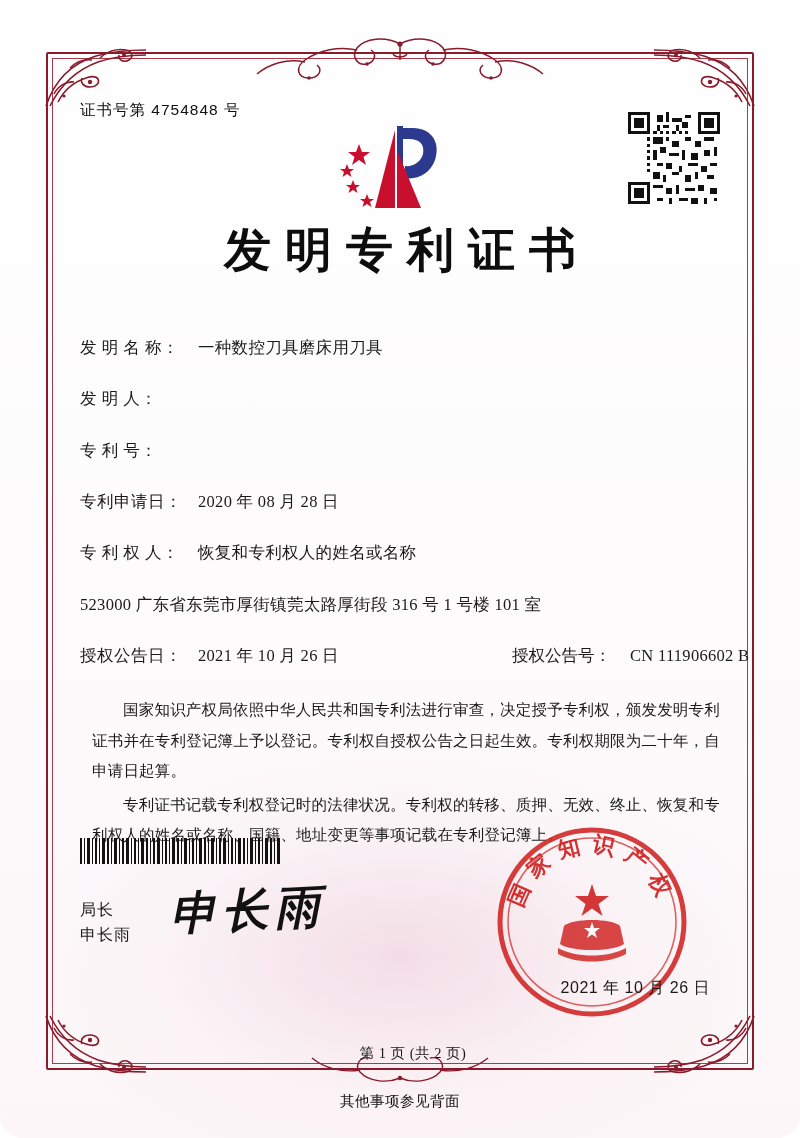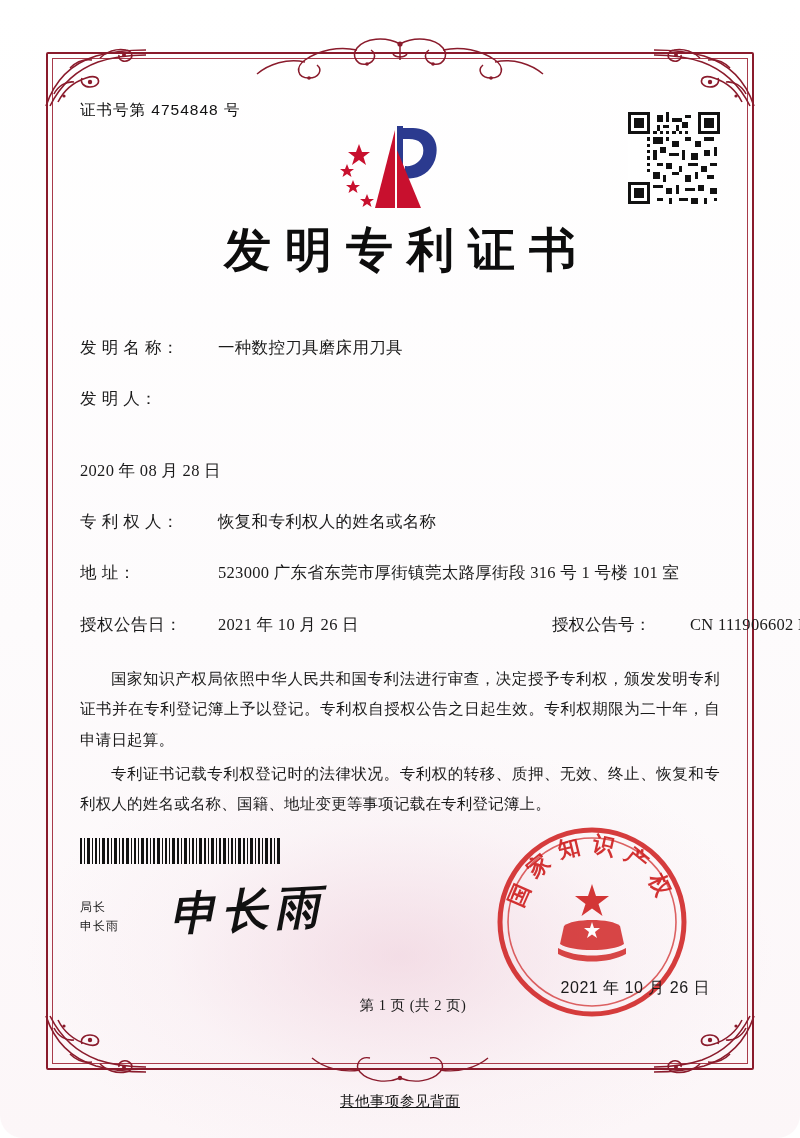--- a/index.html
+++ b/index.html
@@ -123,21 +123,20 @@
 
   .fields {
     margin-top: 50px;
     font-size: 16.5px;
     line-height: 1.9;
   }
   .field-row {
     display: flex;
     align-items: flex-start;
     margin-bottom: 20px;
-    gap: 20px;
   }
   .field-label {
     width: 118px;
     flex: 0 0 118px;
     letter-spacing: 0.5px;
     white-space: nowrap;
   }
   .field-value {
     flex: 1;
     letter-spacing: 0.3px;
@@ -151,39 +150,39 @@
   }
 
   .paragraphs {
     margin-top: 24px;
     font-size: 15.5px;
     line-height: 1.95;
     letter-spacing: 0.2px;
     text-align: justify;
   }
   .paragraphs p {
-    margin: 0 0 4px 0;
+    margin: 0 0 4px 12px;
     text-indent: 2em;
   }
 
   
   .barcode {
     position: absolute;
     left: 80px;
     top: 838px;
     width: 200px;
     height: 26px;
   }
   .barcode svg { width:100%; height:100%; display:block; }
 
   .signature-block {
     position: absolute;
     left: 80px;
     top: 898px;
-    font-size: 12px;
+    font-size: 16px;
     line-height: 1.55;
     letter-spacing: 1px;
   }
   .handwriting {
     position: absolute;
     left: 170px;
     top: 880px;
     font-family: "Liberation Serif", serif;
     font-size: 46px;
     font-style: italic;
@@ -208,36 +207,35 @@
     font-size: 16px;
     color: #1a1a1a;
     letter-spacing: 0.5px;
     font-family: "Liberation Sans", sans-serif;
   }
 
   .page-number {
     position: absolute;
     left: 0;
     right: 0;
-    top: 996px;
+    top: 1044px;
     text-align: center;
     font-size: 14.5px;
     letter-spacing: 0.5px;
     margin-left: 26px;
   }
   .footer-note {
     position: absolute;
     left: 0;
     right: 0;
     top: 1092px;
     text-align: center;
     font-size: 14.5px;
     letter-spacing: 0.5px;
     color: #111;
-    text-decoration: underline;
   }
 </style>
 </head>
 <body>
 
 <div class="page">
 
   <div class="border-outer"></div>
   <div class="border-inner"></div>
 
@@ -456,30 +454,31 @@
 
     <div class="fields">
       <div class="field-row">
         <div class="field-label">发 明 名 称：</div>
         <div class="field-value">一种数控刀具磨床用刀具</div>
       </div>
       <div class="field-row">
         <div class="field-label">发 明 人：</div>
       </div>
       <div class="field-row">
+        <div class="field-label">专 利 号：</div>
       </div>
       <div class="field-row">
+        <div class="field-label">专利申请日：</div>
         <div class="field-value">2020 年 08 月 28 日</div>
       </div>
       <div class="field-row">
         <div class="field-label">专 利 权 人：</div>
         <div class="field-value">恢复和专利权人的姓名或名称</div>
       </div>
       <div class="field-row">
-        <div class="field-label">地        址：</div>
         <div class="field-value">523000 广东省东莞市厚街镇莞太路厚街段 316 号 1 号楼 101 室</div>
       </div>
       <div class="field-row two-col">
         <div class="field-label">授权公告日：</div>
         <div class="field-value">2021 年 10 月 26 日</div>
         <div class="field-label2">授权公告号：</div>
         <div class="field-value">CN 111906602 B</div>
       </div>
     </div>
 

